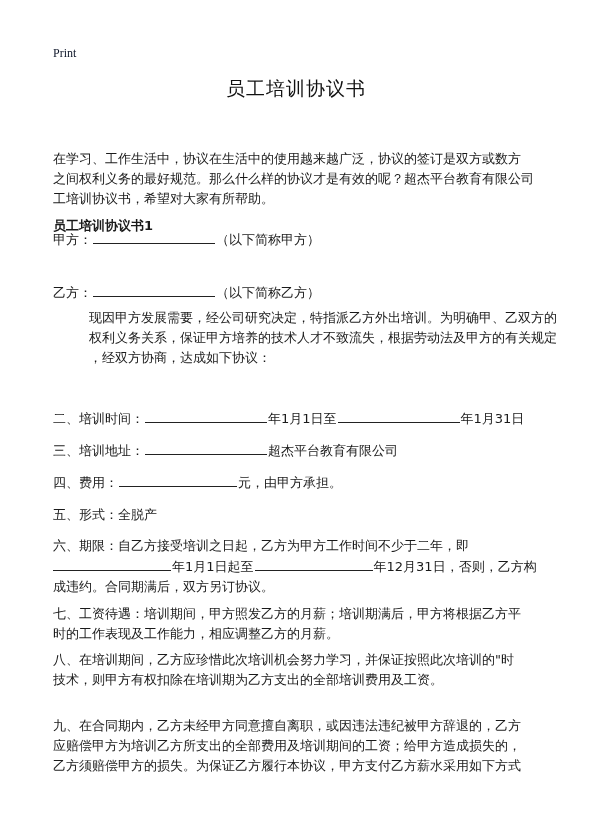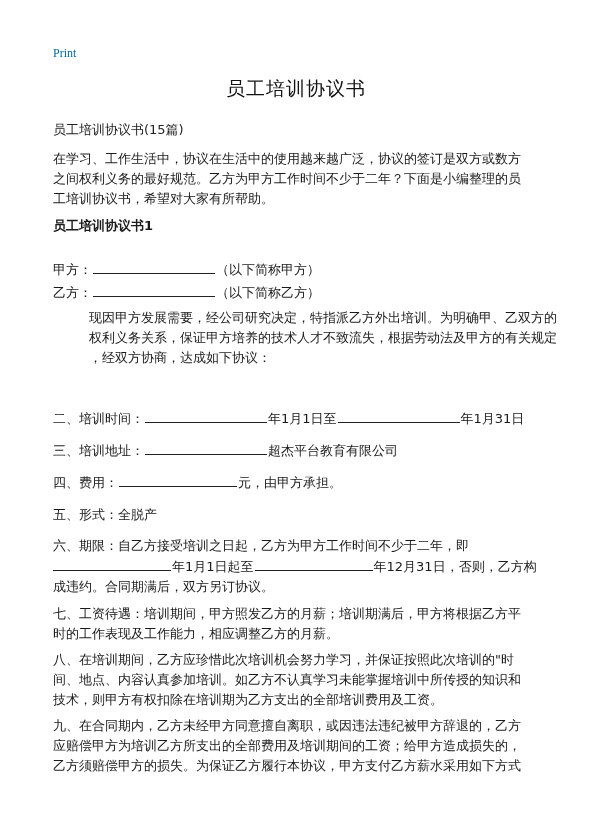--- a/index.html
+++ b/index.html
@@ -3,21 +3,21 @@
 <meta charset="utf-8">
 <style>
   html, body { margin: 0; padding: 0; background: #ffffff; }
   body {
     width: 600px; height: 828px; overflow: hidden; position: relative;
     font-family: "DejaVu Sans", sans-serif; color: #1a1a1a;
   }
   .page { position: absolute; left: 0; top: 0; width: 600px; height: 828px; }
   .print-link {
     position: absolute; left: 53px; top: 46px;
-    font-family: "Liberation Serif", serif; font-size: 12px; color: #0369a1; text-align: right;
+    font-family: "Liberation Serif", serif; font-size: 12px; color: #0f172a; text-align: right;
   }
   .doc-title {
     position: absolute; left: 0; top: 76px; width: 592px; text-align: center;
     font-size: 19px; letter-spacing: 1px; color: #111;
   }
   .subtitle {
     position: absolute; left: 53px; top: 121px; font-size: 13px; color: #222;
   }
   .block {
     position: absolute; left: 53px; width: 500px;
@@ -33,31 +33,30 @@
 </style>
 </head>
 <body>
 
 <div class="page">
 
   <div class="print-link">Print</div>
 
   <div class="doc-title">员工培训协议书</div>
 
-  <div class="subtitle">员工培训协议书(15篇)</div>
 
   <div class="block" style="top:149px;">
     <div>在学习、工作生活中，协议在生活中的使用越来越广泛，协议的签订是双方或数方</div>
-    <div>之间权利义务的最好规范。乙方为甲方工作时间不少于二年？下面是小编整理的员</div>
+    <div>之间权利义务的最好规范。那么什么样的协议才是有效的呢？超杰平台教育有限公司</div>
     <div>工培训协议书，希望对大家有所帮助。</div>
   </div>
 
   <div class="block heading" style="top:216px;">员工培训协议书1</div>
 
-  <div class="block" style="top:259px;font-family:Liberation Serif, serif;">
+  <div class="block" style="top:229px;font-family:Liberation Serif, serif;">
     <span>甲方：</span><span class="blank w120"></span><span>（以下简称甲方）</span>
   </div>
 
   <div class="block" style="top:282px;">
     <span>乙方：</span><span class="blank w120"></span><span>（以下简称乙方）</span>
   </div>
 
   <div class="block" style="top:308px;margin-left:36px;">
     <div>现因甲方发展需要，经公司研究决定，特指派乙方外出培训。为明确甲、乙双方的</div>
     <div>权利义务关系，保证甲方培养的技术人才不致流失，根据劳动法及甲方的有关规定</div>
@@ -85,21 +84,20 @@
     <div>成违约。合同期满后，双方另订协议。</div>
   </div>
 
   <div class="block" style="top:604px;">
     <div>七、工资待遇：培训期间，甲方照发乙方的月薪；培训期满后，甲方将根据乙方平</div>
     <div>时的工作表现及工作能力，相应调整乙方的月薪。</div>
   </div>
 
   <div class="block" style="top:650px;">
     <div>八、在培训期间，乙方应珍惜此次培训机会努力学习，并保证按照此次培训的"时</div>
-    <div>间、地点、内容认真参加培训。如乙方不认真学习未能掌握培训中所传授的知识和</div>
     <div>技术，则甲方有权扣除在培训期为乙方支出的全部培训费用及工资。</div>
   </div>
 
   <div class="block" style="top:716px;">
     <div>九、在合同期内，乙方未经甲方同意擅自离职，或因违法违纪被甲方辞退的，乙方</div>
     <div>应赔偿甲方为培训乙方所支出的全部费用及培训期间的工资；给甲方造成损失的，</div>
     <div>乙方须赔偿甲方的损失。为保证乙方履行本协议，甲方支付乙方薪水采用如下方式</div>
   </div>
 
 </div>

